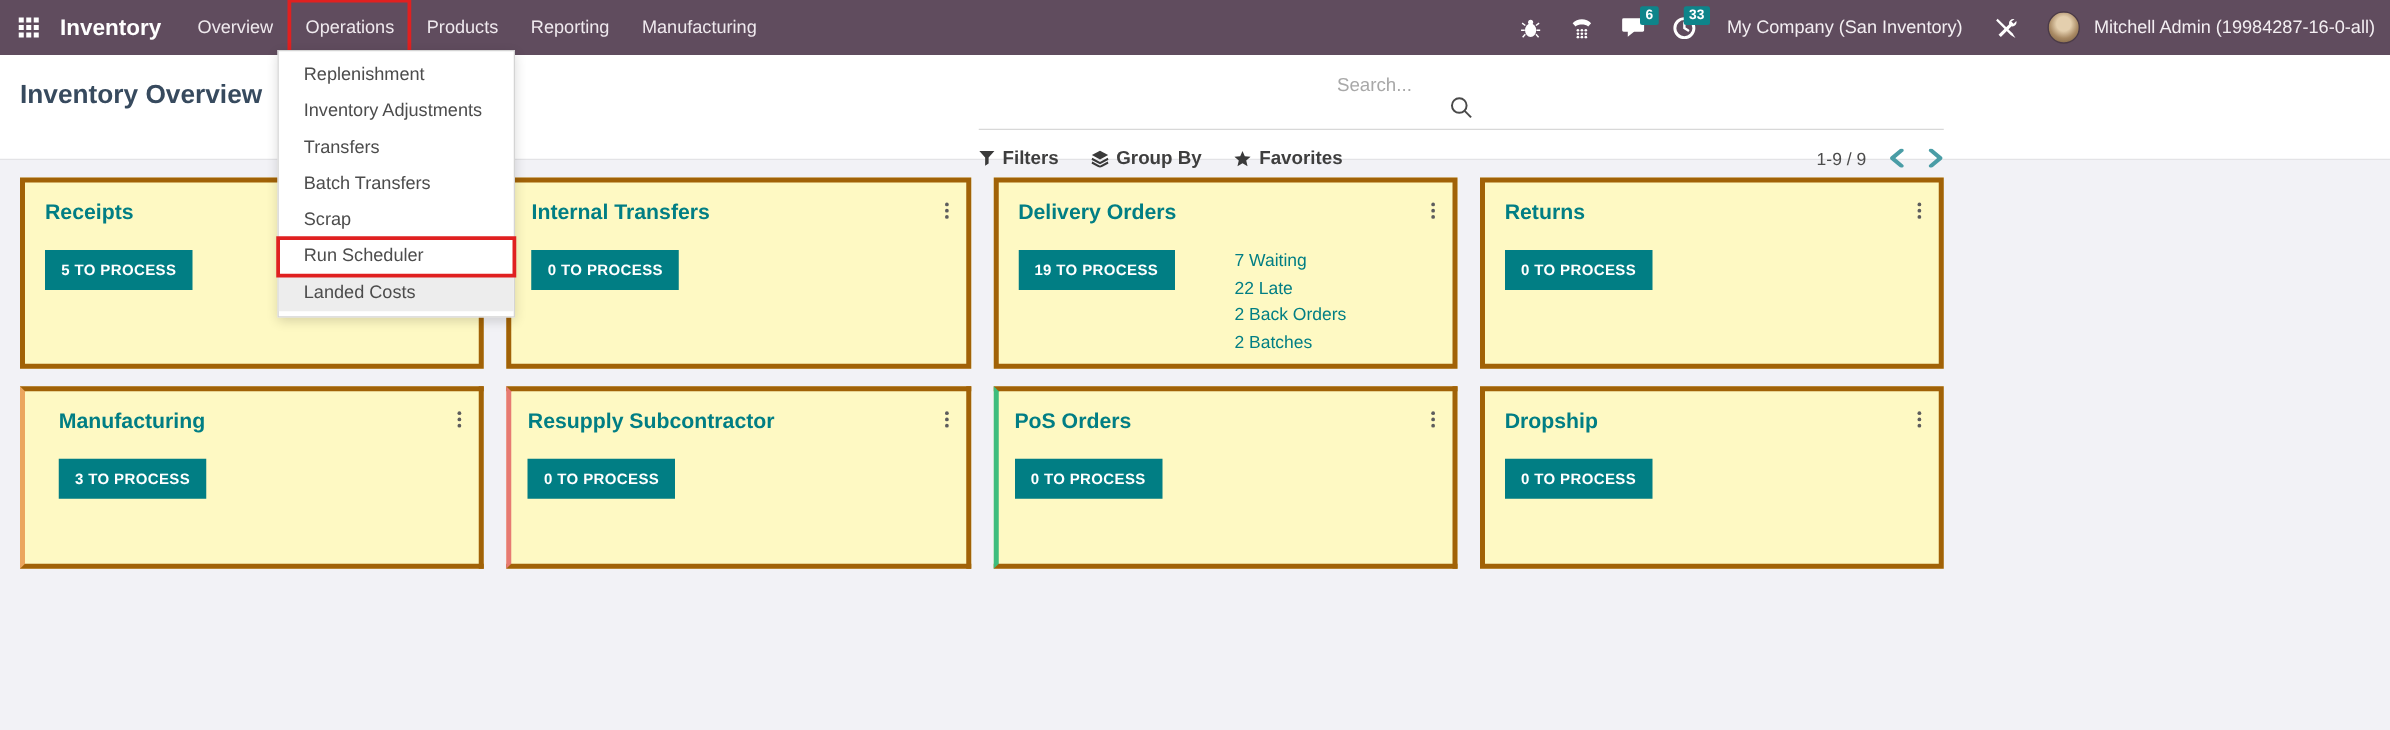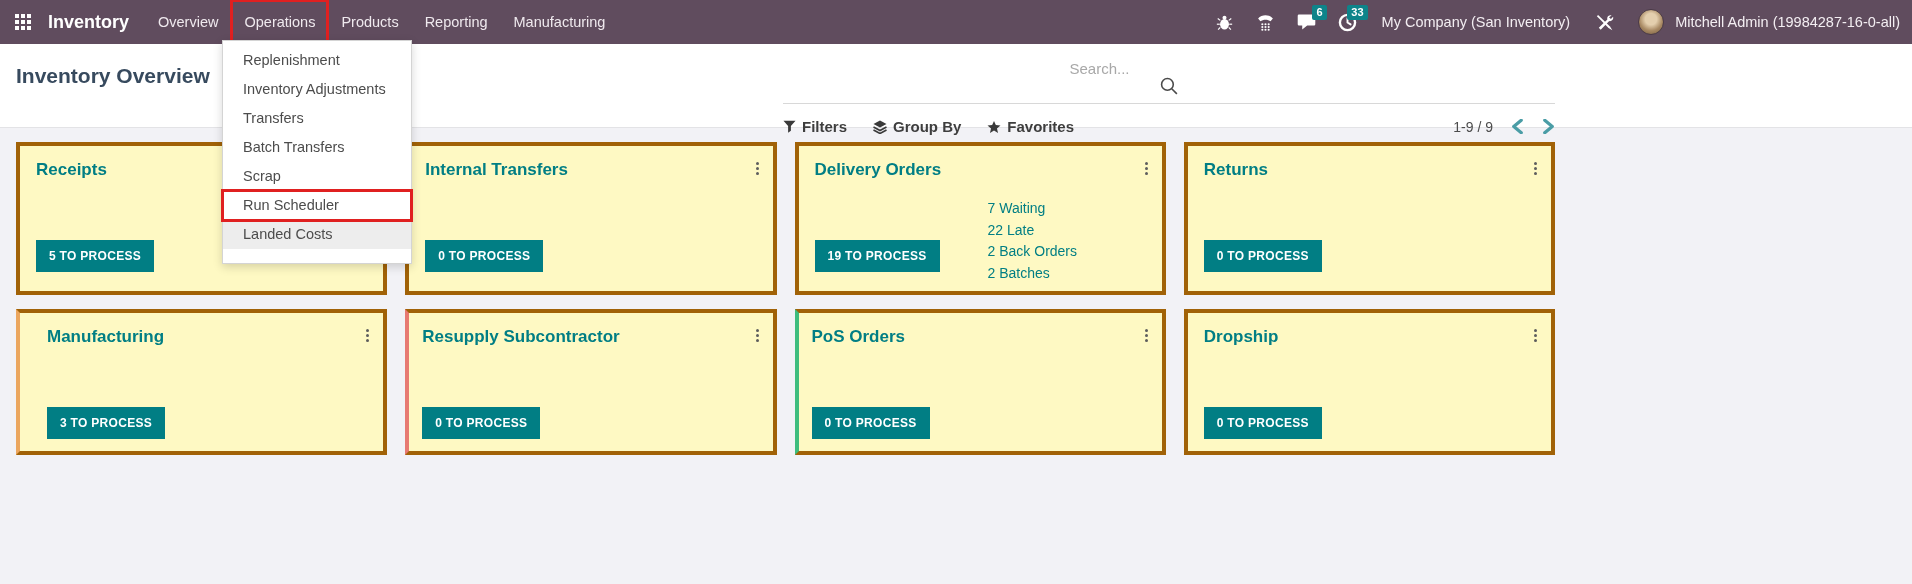--- a/index.html
+++ b/index.html
@@ -41,39 +41,39 @@
   .search-input::placeholder { color:#a8a8a8; }
   .filter-row { display:flex; align-items:center; margin-top:14px; }
   .filter-btn { display:flex; align-items:center; gap:6px; font-size:15px; font-weight:bold;
     color:#3e3e3e; margin-right:26px; cursor:pointer; }
   .pager { margin-left:auto; display:flex; align-items:center; gap:18px; }
   .pager-text { font-size:14px; color:#4c4c4c; }
   .pager-arrow { cursor:pointer; display:flex; align-items:center; }
 
   
   .dropdown { position:absolute; left:222px; top:40px; width:190px; background:#fff;
-    border:1px solid #d4d4d4; box-shadow:0 3px 9px rgba(0,0,0,.16); z-index:40; padding:5px 0 14px; }
+    border:1px solid #d4d4d4; box-shadow:0 3px 9px rgba(0,0,0,.16); z-index:40; padding:5px 0 4px; }
   .dd-item { height:29px; line-height:29px; padding:0 20px; font-size:14.5px; color:#4c4c4c;
     cursor:pointer; white-space:nowrap; }
   .dd-item.hovered { background:#ededed; }
   .dd-item.highlighted { outline:3px solid #e02020; outline-offset:-1px; }
 
   
   .content { padding:14px 357px 0 16px; }
   .cards-grid { display:grid; grid-template-columns:repeat(4, 1fr);
     grid-template-rows:153px 146px; gap:14px 18px; }
   .card { background:#fef9c3; border:4px solid #a16207; position:relative; padding:14px 16px; }
   .card-title { font-size:17px; font-weight:bold; color:#017e84; cursor:pointer; }
   .kebab { position:absolute; top:14px; right:12px; display:flex; flex-direction:column;
     gap:2px; cursor:pointer; padding:2px; }
   .kebab i { width:3px; height:3px; border-radius:50%; background:#5d5d5d; display:block; }
   .card-body { display:flex; align-items:flex-start; gap:48px; margin-top:20px; }
   .process-btn { background:#017e84; color:#fff; border:none; font-size:12px; font-weight:bold;
     letter-spacing:.3px; padding:9px 13px; cursor:pointer; font-family:"Liberation Sans", sans-serif;
-    white-space:nowrap;margin-top:40px; }
+    white-space:nowrap; }
   .card-links { display:flex; flex-direction:column; font-size:14px; line-height:21.5px;
     margin-top:-2px; }
   .card-links span { color:#017e84; cursor:pointer; }
 </style>
 </head>
 <body>
 
 <header class="topbar">
   <div class="apps-btn">
     <span class="apps-grid">

